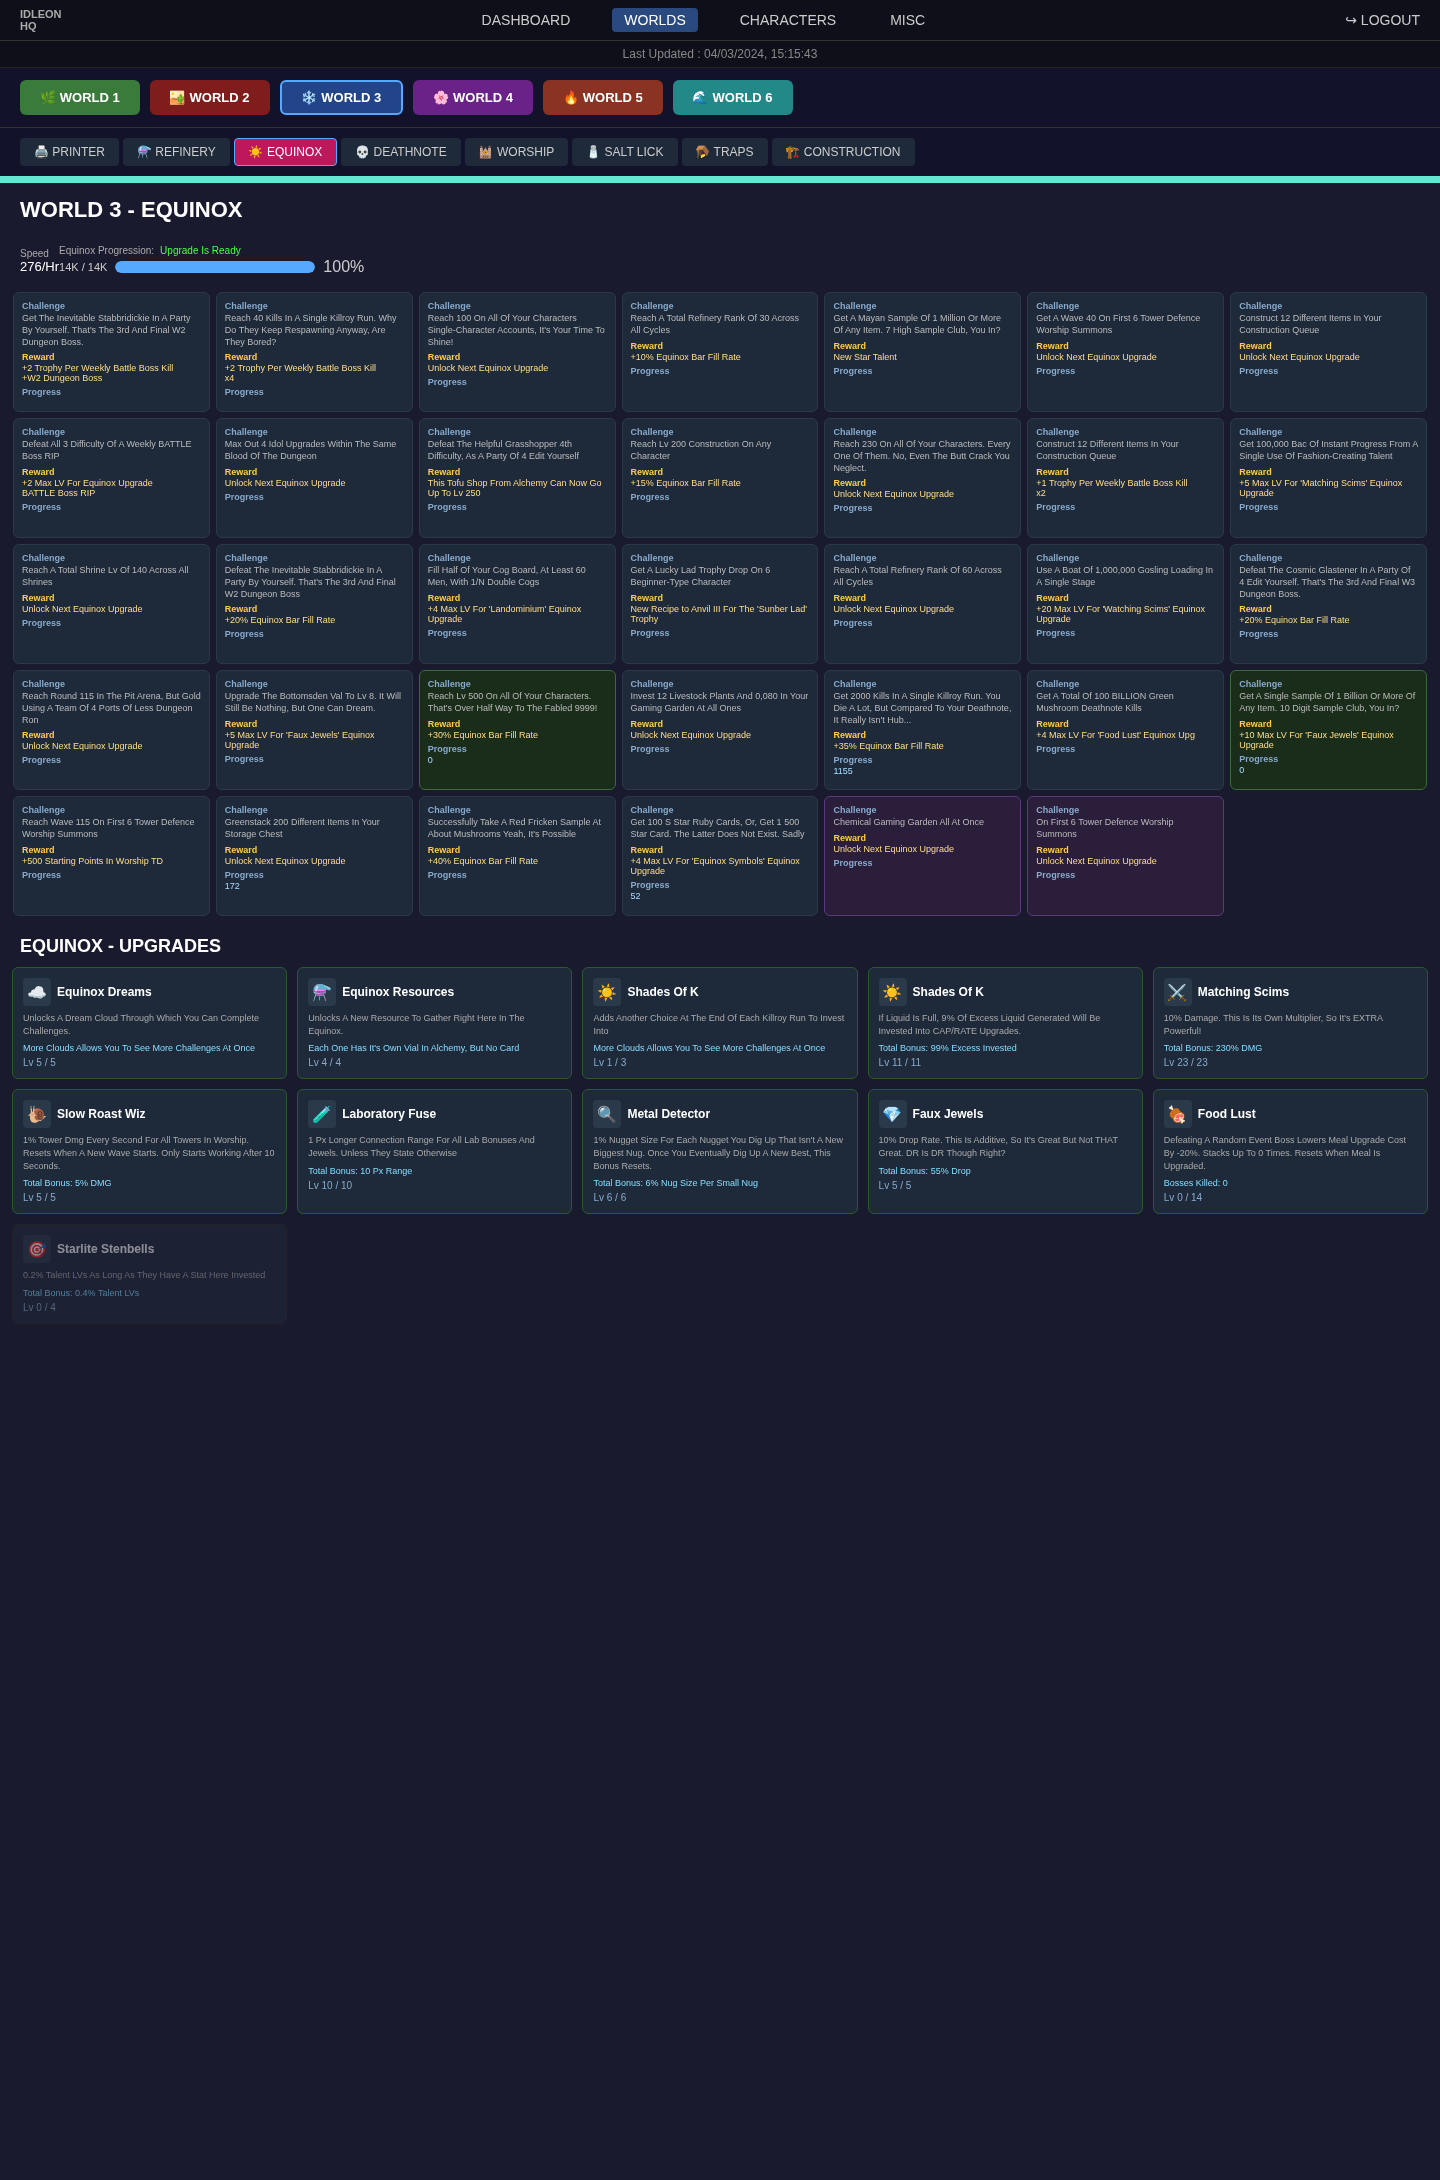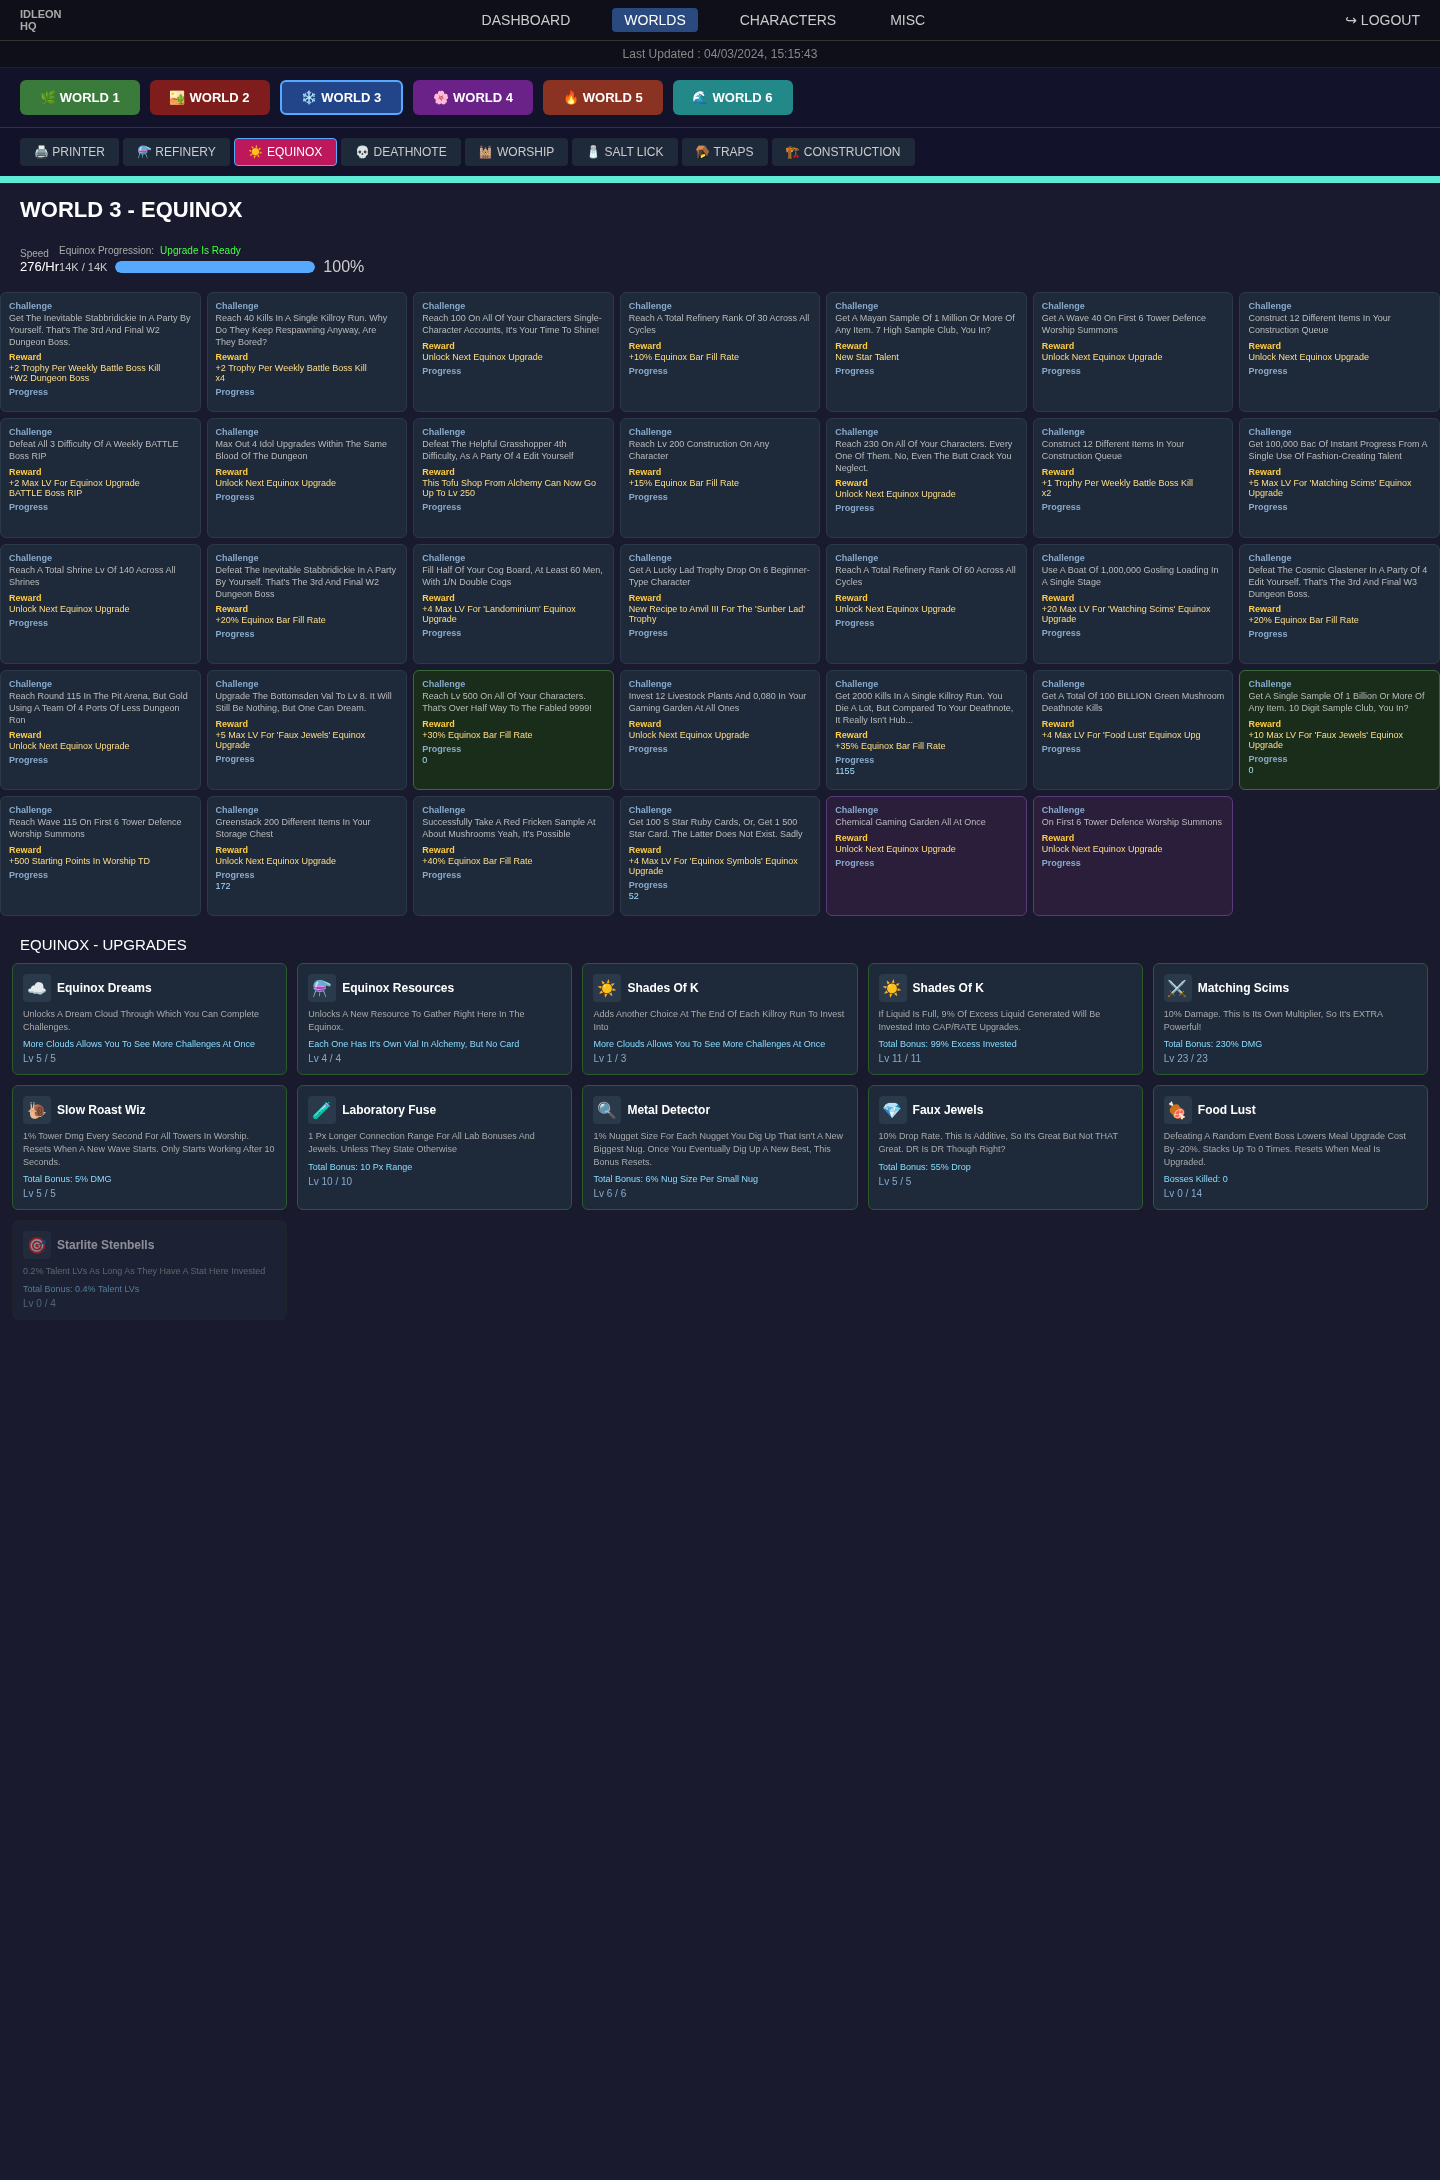--- a/index.html
+++ b/index.html
@@ -43,33 +43,33 @@
     .meta-value { font-size: 13px; color: #fff; }
     .progression-block { display: flex; flex-direction: column; gap: 2px; }
     .progression-label { font-size: 10px; color: #aaa; display: flex; align-items: center; gap: 6px; }
     .upgrade-ready { color: #44ff44; font-size: 10px; }
     .prog-bar-wrap { display: flex; align-items: center; gap: 8px; }
     .prog-bar-bg { background: #333; border-radius: 6px; height: 12px; width: 200px; overflow: hidden; }
     .prog-bar-fill { background: #55aaff; height: 100%; border-radius: 6px; }
     .prog-pct { font-size: 16px; color: #ccc; }
 
     
-    .challenge-grid { display: grid; grid-template-columns: repeat(7, 1fr); gap: 6px; padding: 6px 0; }
+    .challenge-grid { display: grid; grid-template-columns: repeat(7, 1fr); gap: 6px; padding: 6px 13px; }
     .challenge-card { background: #1e2a3a; border: 1px solid #2a3a4a; border-radius: 6px; padding: 8px; min-height: 120px; }
     .challenge-card.highlight { background: #1a2d1a; border-color: #3a6a3a; }
     .challenge-card.wide { background: #2a1e3a; border-color: #5a3a7a; }
     .card-section-label { font-size: 9px; font-weight: bold; color: #88aacc; margin-bottom: 2px; }
     .card-text { font-size: 9px; color: #bbb; margin-bottom: 4px; line-height: 1.3; }
     .card-reward-label { font-size: 9px; font-weight: bold; color: #ffcc44; margin-bottom: 1px; }
     .card-reward-text { font-size: 9px; color: #ffdd88; margin-bottom: 4px; }
     .card-progress-label { font-size: 9px; font-weight: bold; color: #88aacc; margin-bottom: 1px; }
     .card-progress-value { font-size: 9px; color: #aaddff; }
 
     
-    .upgrades-header { font-size: 15px; font-weight: normal; color: #fff; padding: 14px 20px 10px; }
+    .upgrades-header { font-size: 18px; font-weight: bold; color: #fff; padding: 14px 20px 10px; }
     .upgrades-grid { display: grid; grid-template-columns: repeat(5, 1fr); gap: 10px; padding: 0 12px 12px; }
     .upgrade-card { background: #1e2a3a; border: 1px solid #2a5a2a; border-radius: 6px; padding: 10px; }
     .upgrade-card-header { display: flex; align-items: center; gap: 6px; margin-bottom: 6px; }
     .upgrade-icon { width: 28px; height: 28px; background: #2a3a4a; border-radius: 4px; display: flex; align-items: center; justify-content: center; font-size: 16px; }
     .upgrade-name { font-size: 12px; font-weight: bold; color: #fff; }
     .upgrade-desc { font-size: 9px; color: #aaa; margin-bottom: 6px; line-height: 1.4; }
     .upgrade-bonus { font-size: 9px; color: #88ddff; margin-bottom: 4px; }
     .upgrade-level { font-size: 10px; color: #88aacc; }
     .upgrade-card.locked { opacity: 0.5; border-color: #2a2a2a; }
   </style>

